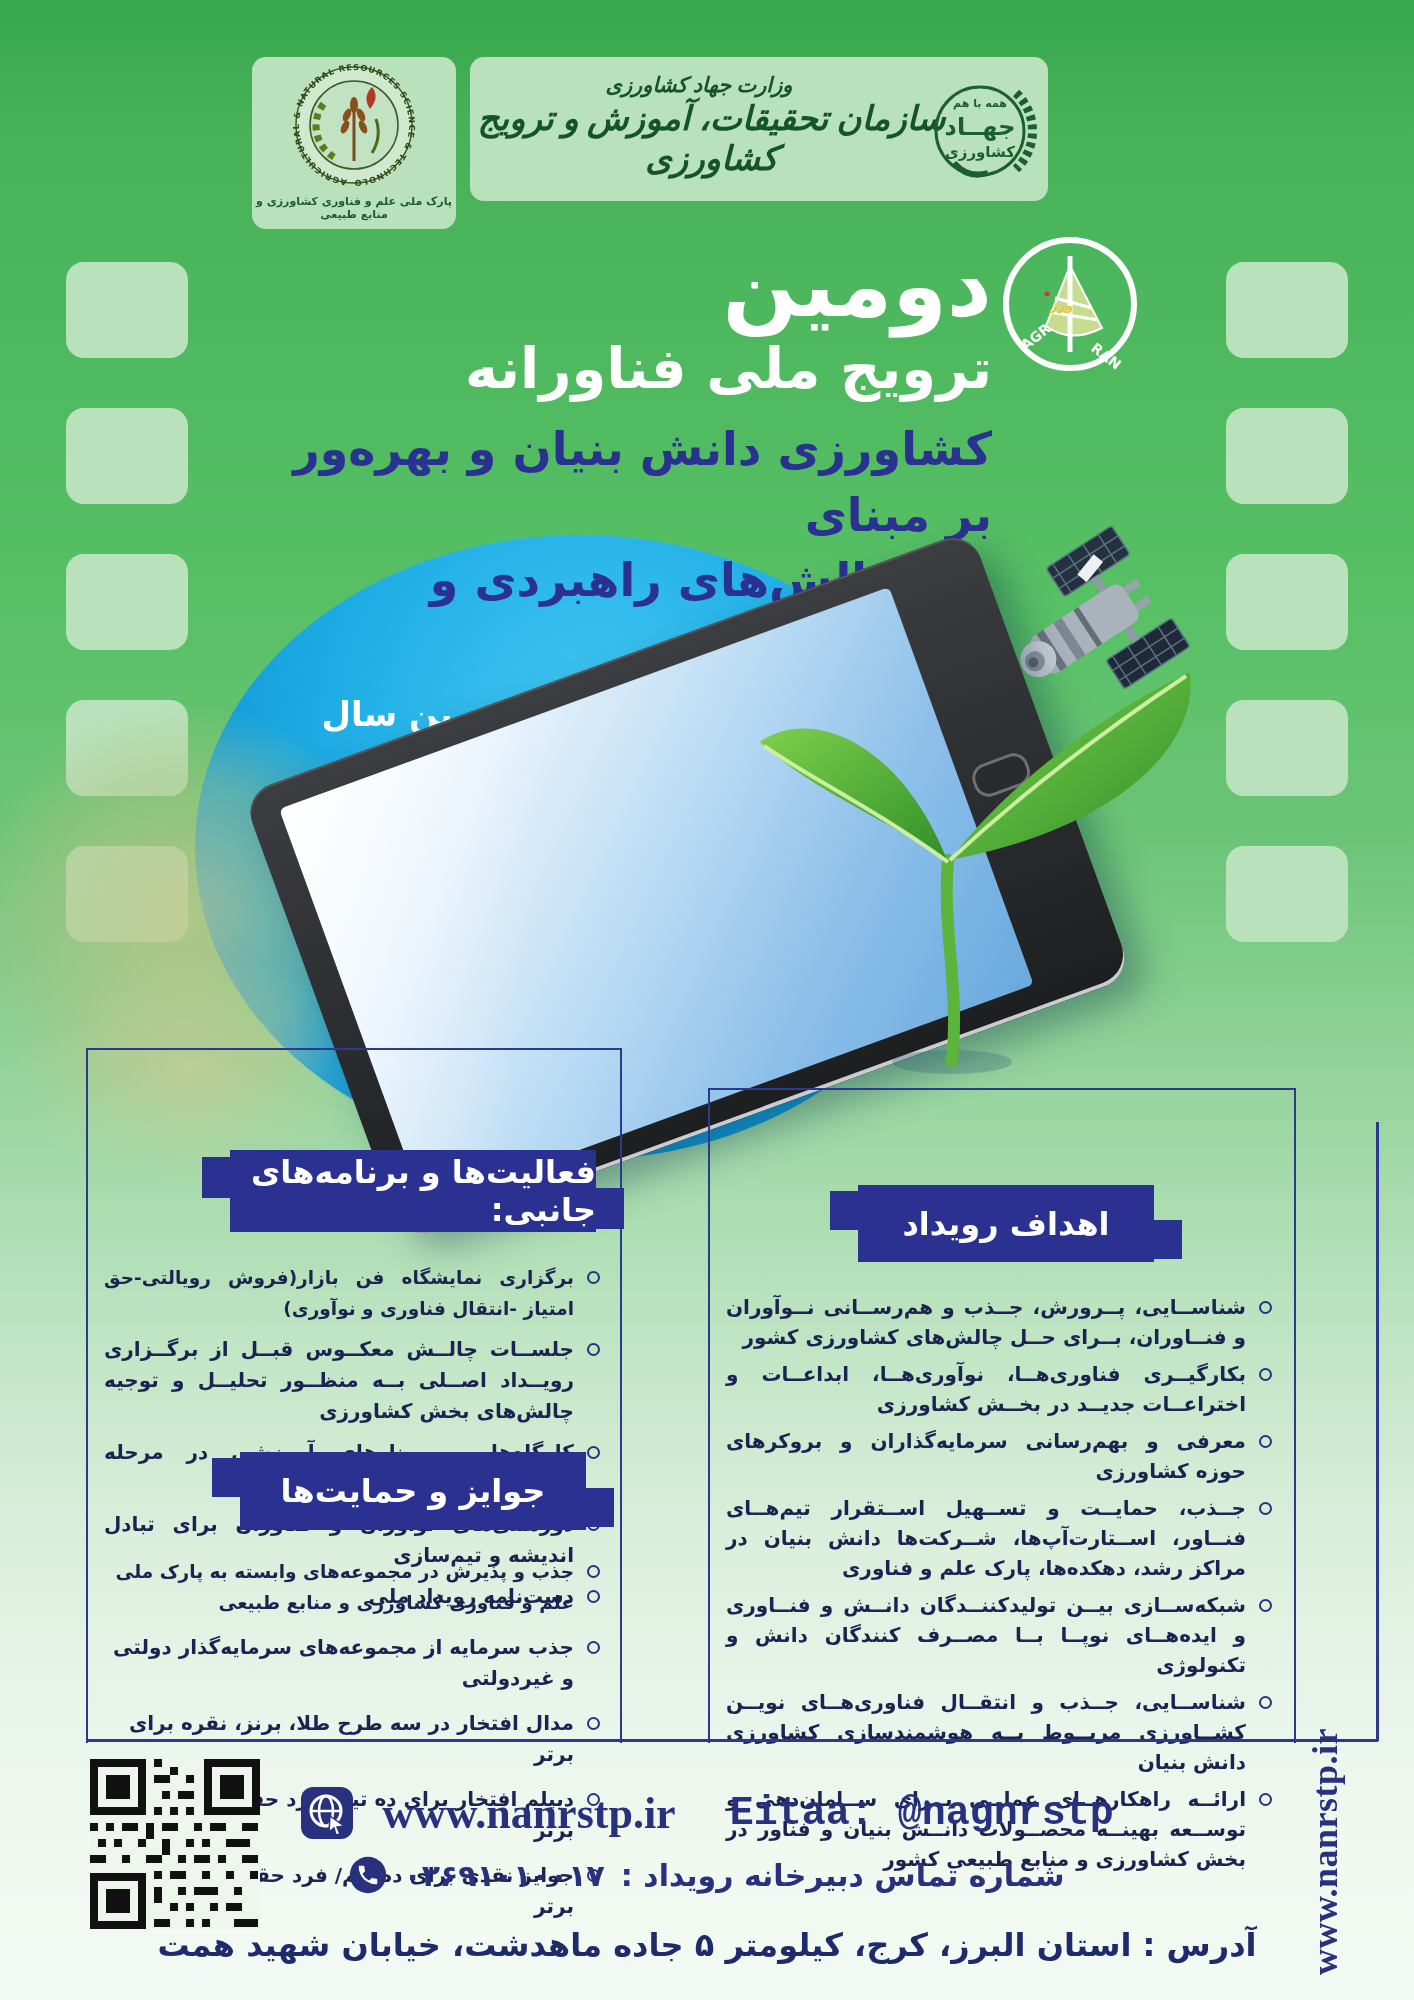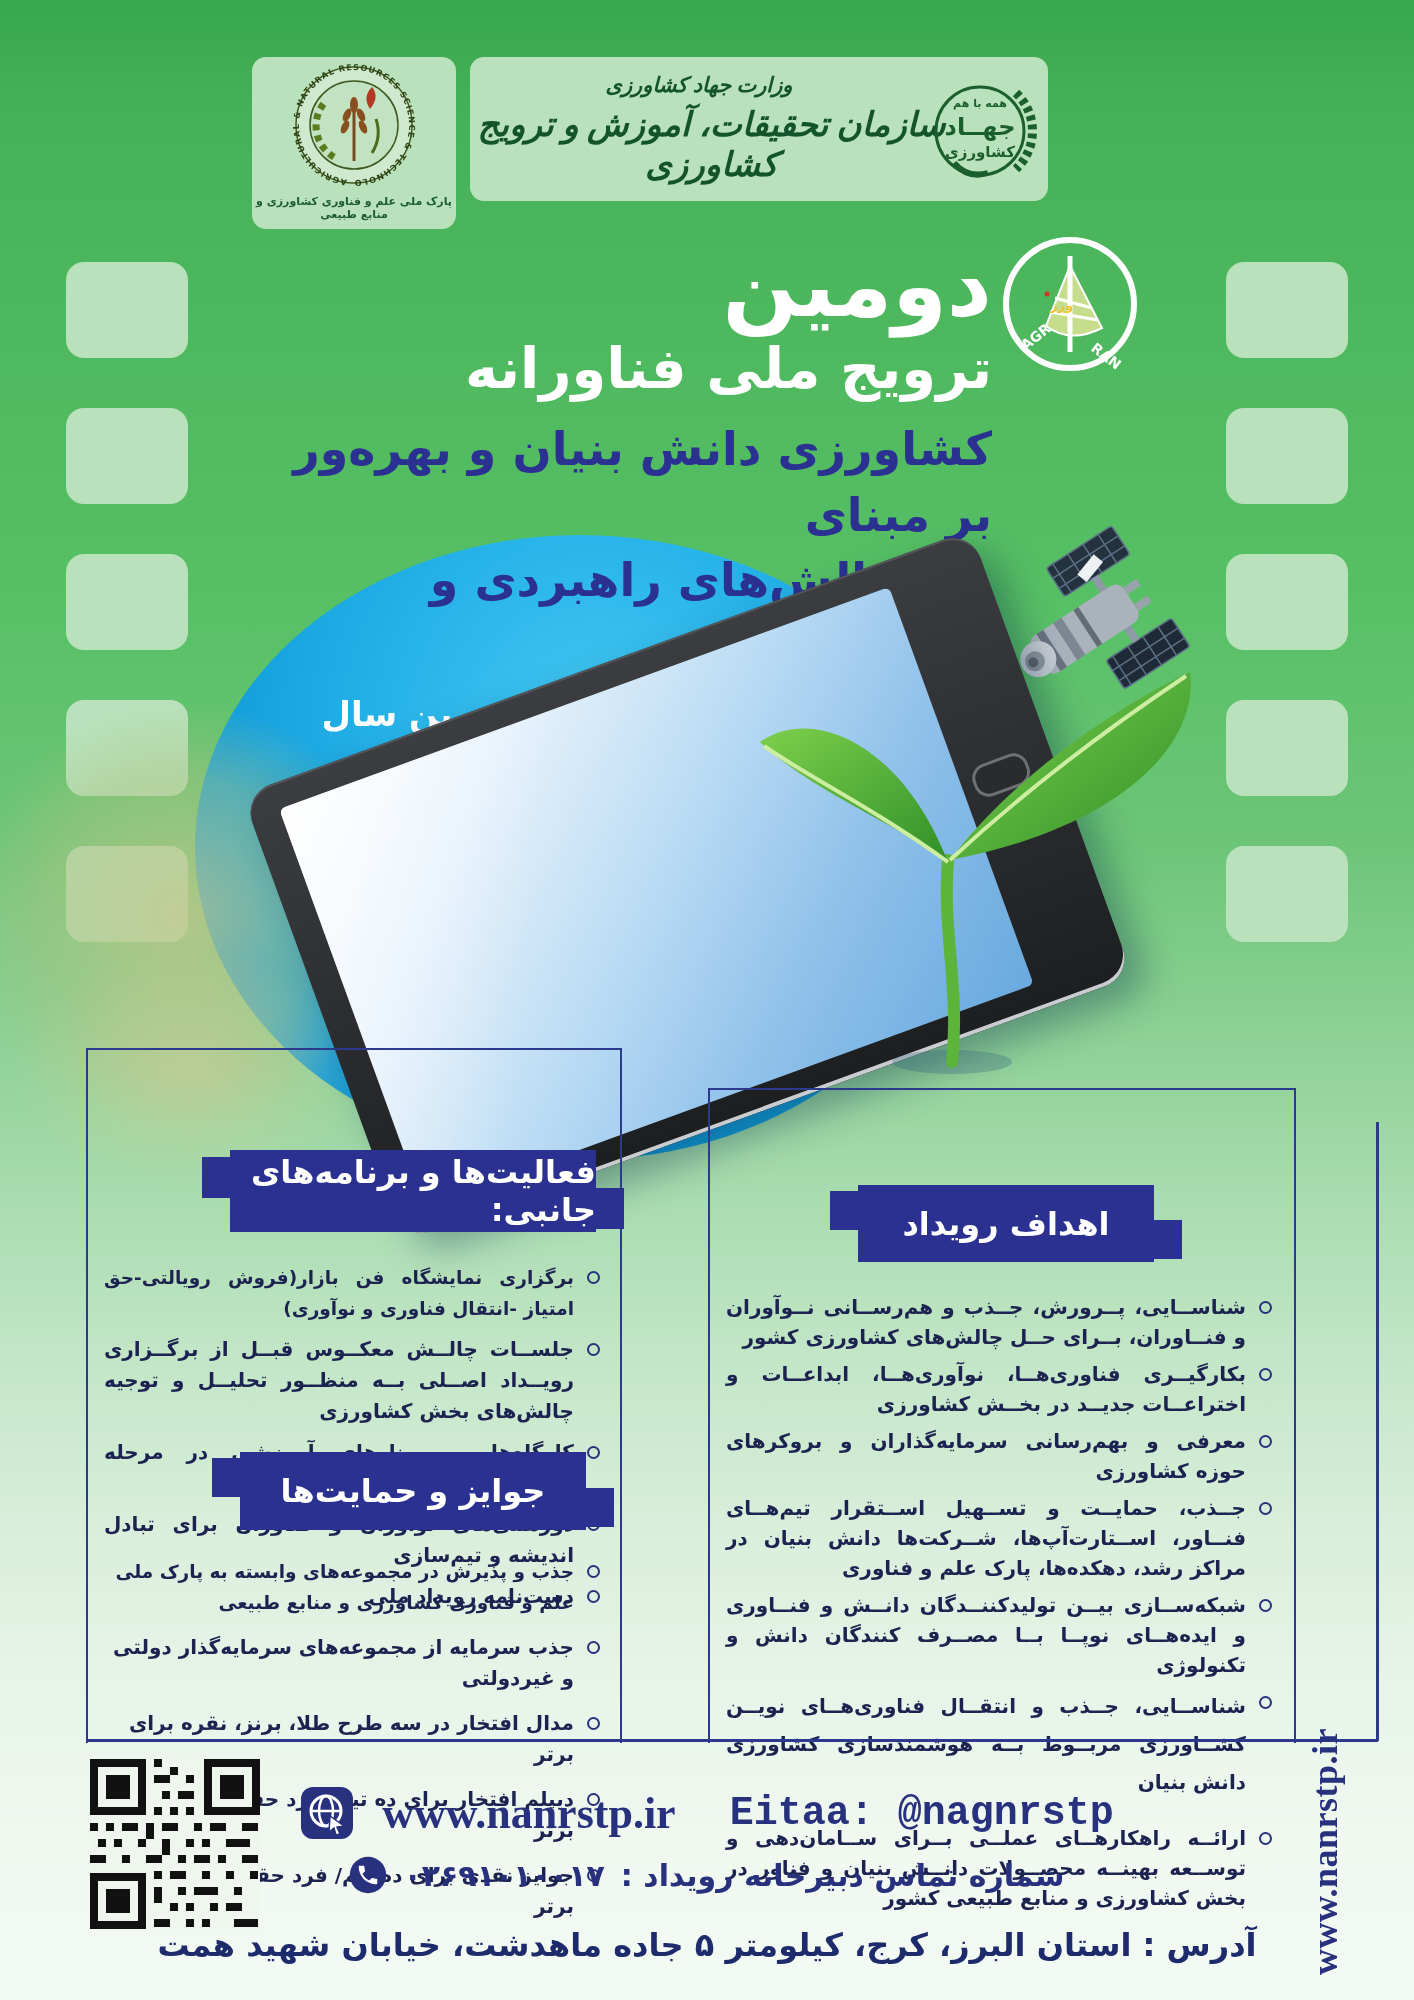--- a/index.html
+++ b/index.html
@@ -12,21 +12,21 @@
   .hole{position:absolute;width:122px;height:96px;border-radius:18px;background:#b9e1bb;}
 
   
   .hbox{position:absolute;background:#b9e1bb;border-radius:14px;}
   .park-caption{position:absolute;bottom:8px;left:0;right:0;text-align:center;
     font-size:11px;font-weight:bold;color:#1d5c2f;}
   .ministry{direction:rtl;color:#14542a;text-align:center;}
   .ministry .m1{font-family:"Liberation Serif",serif;font-style:italic;font-weight:bold;
     font-size:21px;margin-top:16px;margin-right:120px;}
   .ministry .m2{font-family:"Liberation Serif",serif;font-style:italic;font-weight:bold;
-    font-size:34px;margin-top:6px;margin-right:95px;}
+    font-size:34px;margin-right:95px;}
 
   
   .blue-circle{position:absolute;left:195px;top:535px;width:770px;height:625px;border-radius:50%;
     background:radial-gradient(ellipse at 52% 32%,#43c7f1 0%,#25b2e8 38%,#149fdb 65%,#0f93d2 100%);}
   .dune{position:absolute;border-radius:50%;pointer-events:none;}
   .dune1{left:-40px;top:700px;width:440px;height:430px;
     background:radial-gradient(ellipse at center,rgba(196,198,138,.75) 0%,rgba(170,196,130,.45) 45%,rgba(170,196,130,0) 70%);}
   .dune2{left:10px;top:950px;width:360px;height:240px;
     background:radial-gradient(ellipse at center,rgba(208,205,150,.6) 0%,rgba(208,205,150,0) 70%);}
 
@@ -229,21 +229,21 @@
   <div class="cbox" style="left:708px;top:1088px;width:584px;height:653px"></div>
   <div class="ribbon" style="left:858px;top:1185px;width:296px;height:77px">
     <span>اهداف رویداد</span>
   </div>
   <ul class="blist" style="position:absolute;left:726px;top:1292px;width:550px">
     <li style="margin-bottom:7px;line-height:30px">شناســایی، پــرورش، جــذب و هم‌رســانی نــوآوران و فنــاوران، بــرای حــل چالش‌های کشاورزی کشور</li>
     <li style="margin-bottom:7px;line-height:30px">بکارگیــری فناوری‌هــا، نوآوری‌هــا، ابداعــات و اختراعــات جدیــد در بخــش کشاورزی</li>
     <li style="margin-bottom:7px;line-height:30px">معرفی و بهم‌رسانی سرمایه‌گذاران و بروکرهای حوزه کشاورزی</li>
     <li style="margin-bottom:7px;line-height:30px">جــذب، حمایــت و تســهیل اســتقرار تیم‌هــای فنــاور، اســتارت‌آپ‌ها، شــرکت‌ها دانش بنیان در مراکز رشد، دهکده‌ها، پارک علم و فناوری</li>
     <li style="margin-bottom:7px;line-height:30px">شبکه‌ســازی بیــن تولیدکننــدگان دانــش و فنــاوری و ایده‌هــای نوپــا بــا مصــرف کنندگان دانش و تکنولوژی</li>
-    <li style="margin-bottom:22px;line-height:38px">شناســایی، جــذب و انتقــال فناوری‌هــای نویــن کشــاورزی مربــوط بــه هوشمندسازی کشاورزی دانش بنیان</li>
+    <li style="margin-bottom:7px;line-height:30px">شناســایی، جــذب و انتقــال فناوری‌هــای نویــن کشــاورزی مربــوط بــه هوشمندسازی کشاورزی دانش بنیان</li>
     <li style="margin-bottom:0;line-height:30px">ارائــه راهکارهــای عملــی بــرای ســامان‌دهی و توســعه بهینــه محصــولات دانــش بنیان و فناور در بخش کشاورزی و منابع طبیعی کشور</li>
   </ul>
 
   <div class="rule-h" style="left:86px;top:1739px;width:1292px"></div>
   <div class="rule-v" style="left:1376px;top:1122px;height:619px"></div>
 
   <div class="reg-wrap">
     <div class="reg-text">
       <span class="url">www.nanrstp.ir</span>
       <span style="display:inline-block;width:26px"></span>

